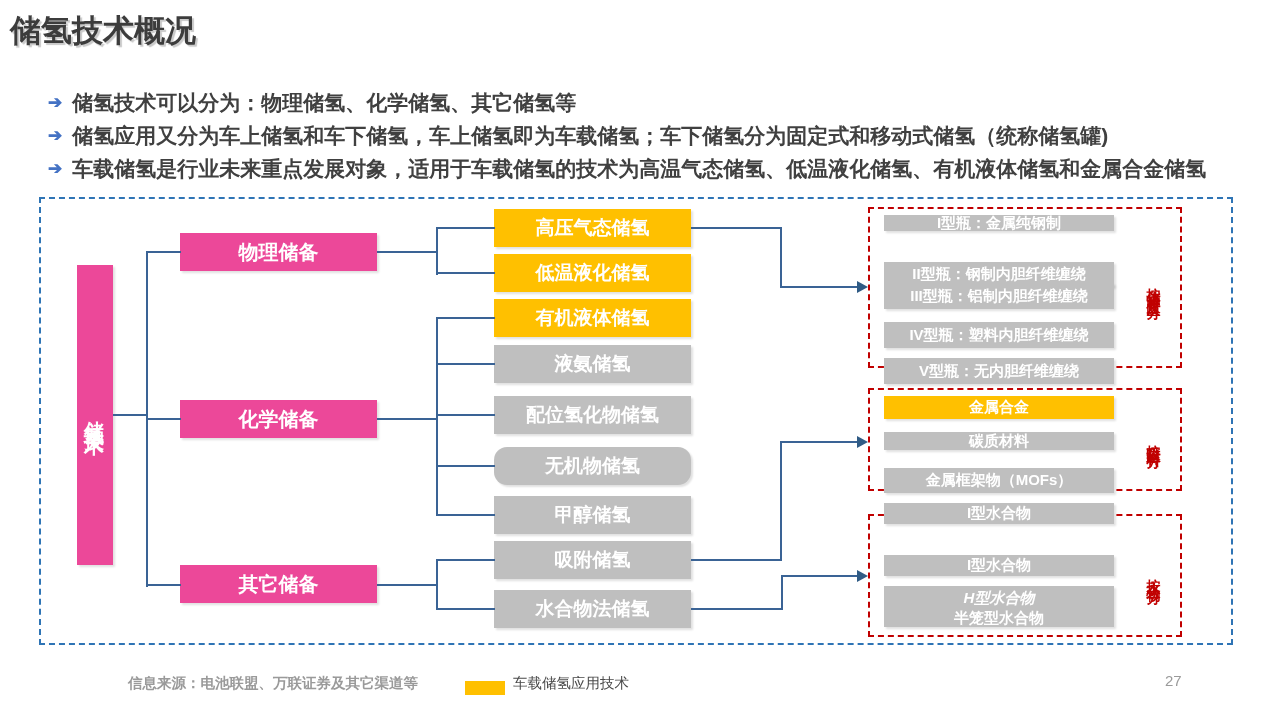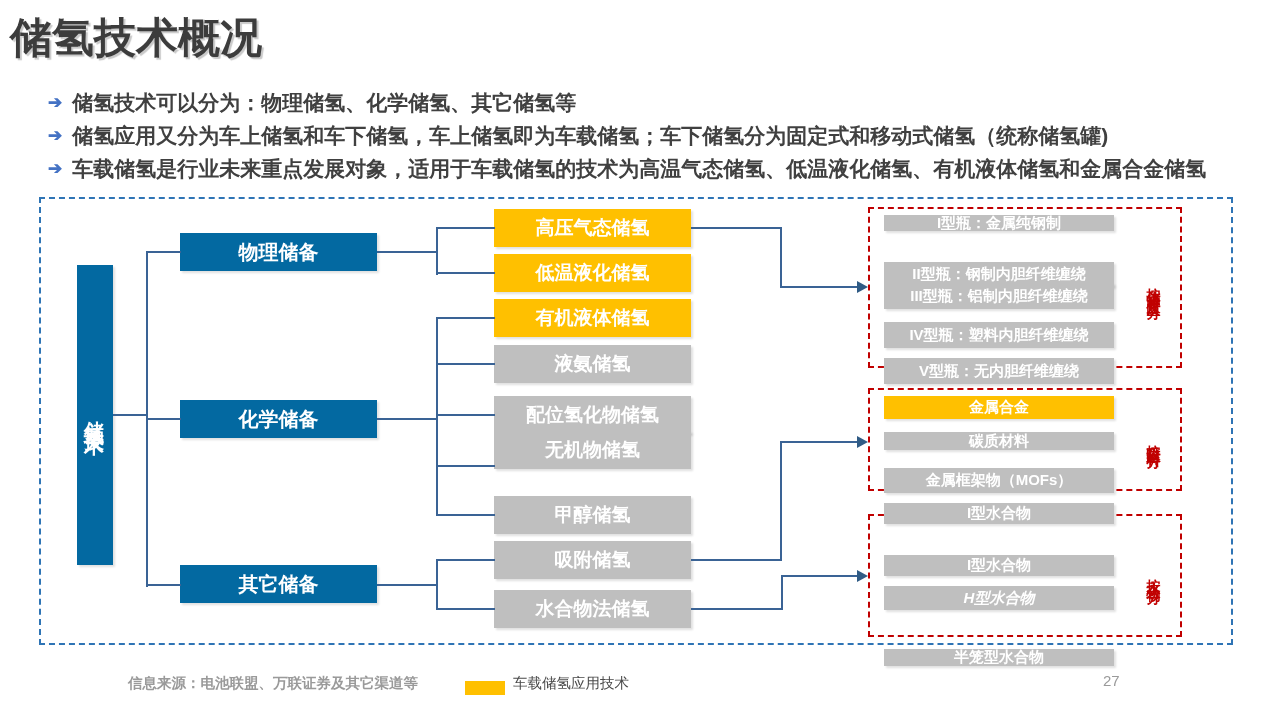--- a/index.html
+++ b/index.html
@@ -6,21 +6,21 @@
   html,body { width:1280px; height:720px; }
   body {
     font-family:"Liberation Sans", sans-serif;
     background:#ffffff; position:relative; overflow:hidden;
     width:1280px; height:720px;
   }
   .slide { position:absolute; inset:0; }
 
   .title {
     position:absolute; left:10px; top:10px;
-    font-size:42px; font-weight:bold; color:#3c3c3c;
+    font-size:31px; font-weight:bold; color:#3c3c3c;
     text-shadow:2px 2px 1px #c9c9c9;
   }
 
   .bullets { position:absolute; left:48px; top:86px; }
   .bullet { display:flex; align-items:flex-start; line-height:33px; }
   .bullet .arrow {
     color:#4472c4; font-size:17px; font-weight:bold;
     margin-right:10px; line-height:33px;
   }
   .bullet .btxt { font-size:21px; font-weight:bold; color:#404040; white-space:nowrap; }
@@ -30,21 +30,21 @@
     position:absolute; left:39px; top:197px; width:1194px; height:448px;
     border:2px dashed #2e74b5;
   }
 
   
   .node {
     position:absolute; display:flex; align-items:center; justify-content:center;
     color:#ffffff; font-weight:bold; text-align:center; white-space:nowrap;
     box-shadow:2px 2px 2px rgba(0,0,0,0.12);
   }
-  .blue   { background:#0369a1; }
+  .blue   { background:#ec4899; }
   .yellow { background:#ffc000; }
   .gray   { background:#bfbfbf; }
 
   .root-box {
     left:77px; top:265px; width:36px; height:300px;
     writing-mode:vertical-rl; text-orientation:upright;
     font-size:20px; letter-spacing:5px;
   }
   .cat  { left:180px; width:197px; height:38px; font-size:20px; }
   .tech { left:494px; width:197px; height:38px; font-size:19px; }
@@ -78,21 +78,21 @@
   }
   .legend-swatch {
     position:absolute; left:465px; top:681px; width:40px; height:14px;
     background:#ffc000;
   }
   .legend-label {
     position:absolute; left:513px; top:674px;
     font-size:14.5px; color:#4a4a4a; white-space:nowrap;
   }
   .page-num {
-    position:absolute; left:1103px; top:672px;
+    position:absolute; left:1165px; top:672px;
     font-size:15px; color:#9a9a9a;
   }
 </style>
 </head>
 <body>
 
 <div class="slide">
 
   <div class="title">储氢技术概况</div>
 
@@ -162,41 +162,41 @@
 
     <div class="node blue cat" style="top:233px;">物理储备</div>
     <div class="node blue cat" style="top:400px;">化学储备</div>
     <div class="node blue cat" style="top:565px;">其它储备</div>
 
     <div class="node yellow tech" style="top:209px;">高压气态储氢</div>
     <div class="node yellow tech" style="top:254px;">低温液化储氢</div>
     <div class="node yellow tech" style="top:299px;">有机液体储氢</div>
     <div class="node gray tech" style="top:345px;">液氨储氢</div>
     <div class="node gray tech" style="top:396px;">配位氢化物储氢</div>
-    <div class="node gray tech" style="top:431px;">无机物储氢</div>
+    <div class="node gray tech" style="top:447px;border-radius:13px;">无机物储氢</div>
     <div class="node gray tech" style="top:496px;">甲醇储氢</div>
     <div class="node gray tech" style="top:541px;">吸附储氢</div>
     <div class="node gray tech" style="top:590px;">水合物法储氢</div>
 
     <div class="node gray rbox" style="top:215px;height:16px;">I型瓶：金属纯钢制</div>
     <div class="node gray rbox" style="top:262px;height:25px;">II型瓶：钢制内胆纤维缠绕</div>
     <div class="node gray rbox" style="top:283px;height:26px;">III型瓶：铝制内胆纤维缠绕</div>
     <div class="node gray rbox" style="top:322px;height:26px;">IV型瓶：塑料内胆纤维缠绕</div>
     <div class="node gray rbox" style="top:358px;height:26px;">V型瓶：无内胆纤维缠绕</div>
     <div class="group-label" style="top:207px;height:161px;letter-spacing:3px;">按储罐材质区分</div>
 
     <div class="node yellow rbox" style="top:396px;height:23px;">金属合金</div>
     <div class="node gray rbox" style="top:432px;height:18px;">碳质材料</div>
     <div class="node gray rbox" style="top:468px;height:25px;">金属框架物（MOFs）</div>
     <div class="group-label" style="top:388px;height:103px;letter-spacing:2px;">按吸附材料分</div>
 
     <div class="node gray rbox" style="top:503px;height:21px;">I型水合物</div>
     <div class="node gray rbox" style="top:555px;height:21px;">I型水合物</div>
     <div class="node gray rbox" style="top:586px;height:24px;font-style:italic;">H型水合物</div>
-    <div class="node gray rbox" style="top:649px;height:17px;">半笼型水合物</div>
+    <div class="node gray rbox" style="top:610px;height:17px;">半笼型水合物</div>
     <div class="group-label" style="top:514px;height:123px;letter-spacing:3px;">按水合物分</div>
 
   </div>
 
   <div class="footer-src">信息来源：电池联盟、万联证券及其它渠道等</div>
   <div class="legend-swatch"></div>
   <div class="legend-label">车载储氢应用技术</div>
   <div class="page-num">27</div>
 
 </div>

